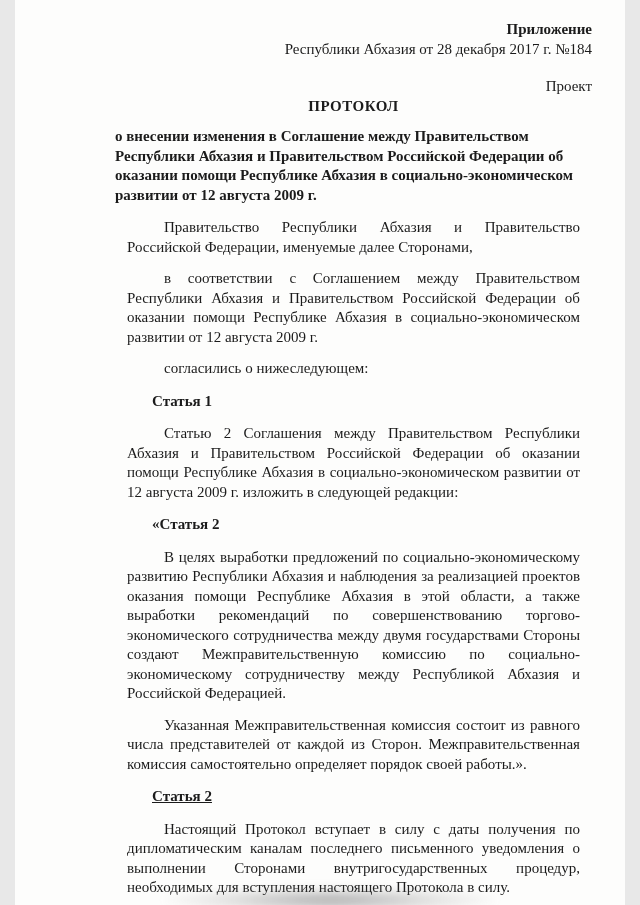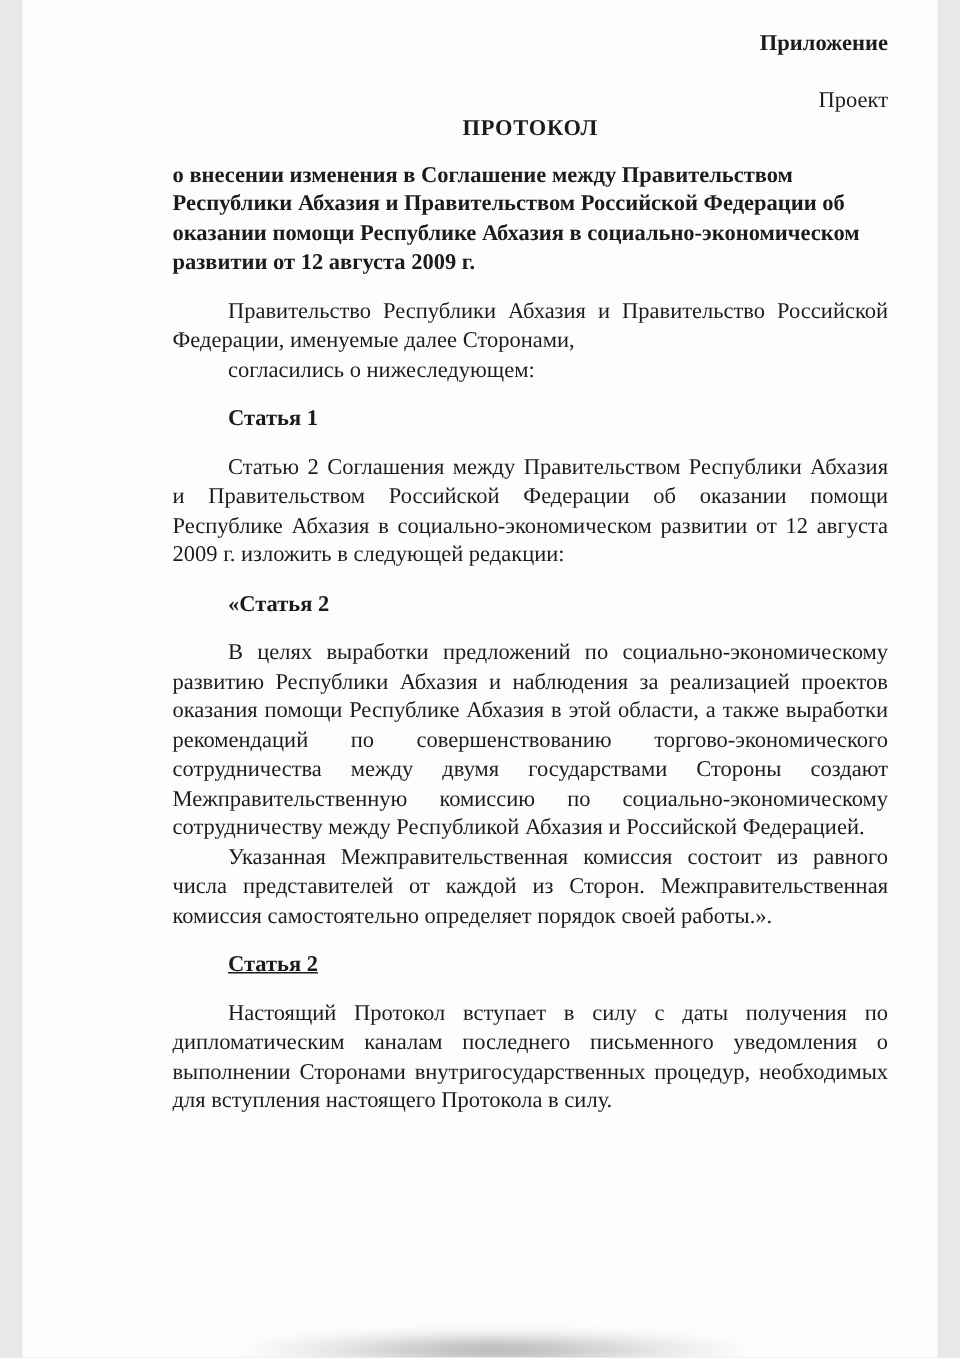--- a/index.html
+++ b/index.html
@@ -36,21 +36,21 @@
     font-weight: bold;
     letter-spacing: 0.5px;
   }
   .doc-subtitle {
     font-weight: bold;
     margin-top: 11px;
   }
   .para {
     text-align: justify;
     text-indent: 37px;
-    margin: 0;
+    margin: 12px;
   }
   .body-start {
     margin-top: 13px;
   }
   .article-heading {
     font-weight: bold;
     margin: 13px 0 13px 37px;
   }
   .article-heading.underlined {
     text-decoration: underline;
@@ -71,29 +71,31 @@
     pointer-events: none;
   }
 </style>
 </head>
 <body>
 
 <div class="page">
 
   <div class="header-block">
     <div class="header-line1">Приложение</div>
+    <div>Республики Абхазия от 28 декабря 2017 г. №184</div>
   </div>
 
   <div class="project-line">Проект</div>
 
   <div class="doc-title">ПРОТОКОЛ</div>
 
   <div class="doc-subtitle">о внесении изменения в Соглашение между Правительством Республики Абхазия и Правительством Российской Федерации об оказании помощи Республике Абхазия в социально-экономическом развитии от 12 августа 2009 г.</div>
 
   <p class="para body-start">Правительство Республики Абхазия и Правительство Российской Федерации, именуемые далее Сторонами,</p>
+  <p class="para">в соответствии с Соглашением между Правительством Республики Абхазия и Правительством Российской Федерации об оказании помощи Республике Абхазия в социально-экономическом развитии от 12 августа 2009 г.</p>
   <p class="para">согласились о нижеследующем:</p>
 
   <div class="article-heading">Статья 1</div>
 
   <p class="para">Статью 2 Соглашения между Правительством Республики Абхазия и Правительством Российской Федерации об оказании помощи Республике Абхазия в социально-экономическом развитии от 12 августа 2009 г. изложить в следующей редакции:</p>
 
   <div class="quoted-heading">«Статья 2</div>
 
   <p class="para">В целях выработки предложений по социально-экономическому развитию Республики Абхазия и наблюдения за реализацией проектов оказания помощи Республике Абхазия в этой области, а также выработки рекомендаций по совершенствованию торгово-экономического сотрудничества между двумя государствами Стороны создают Межправительственную комиссию по социально-экономическому сотрудничеству между Республикой Абхазия и Российской Федерацией.</p>
   <p class="para">Указанная Межправительственная комиссия состоит из равного числа представителей от каждой из Сторон. Межправительственная комиссия самостоятельно определяет порядок своей работы.».</p>

